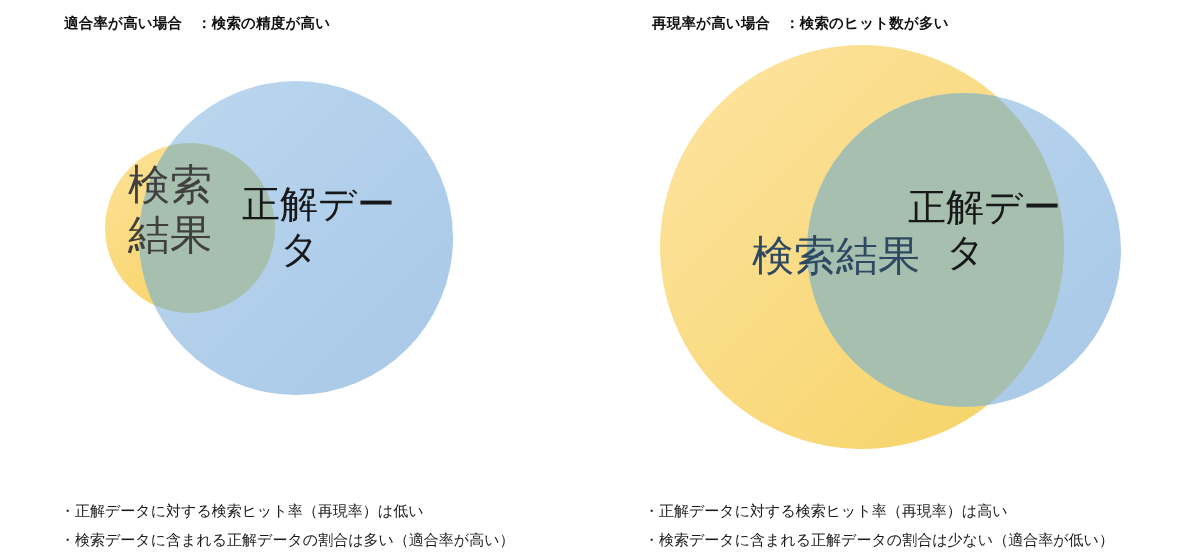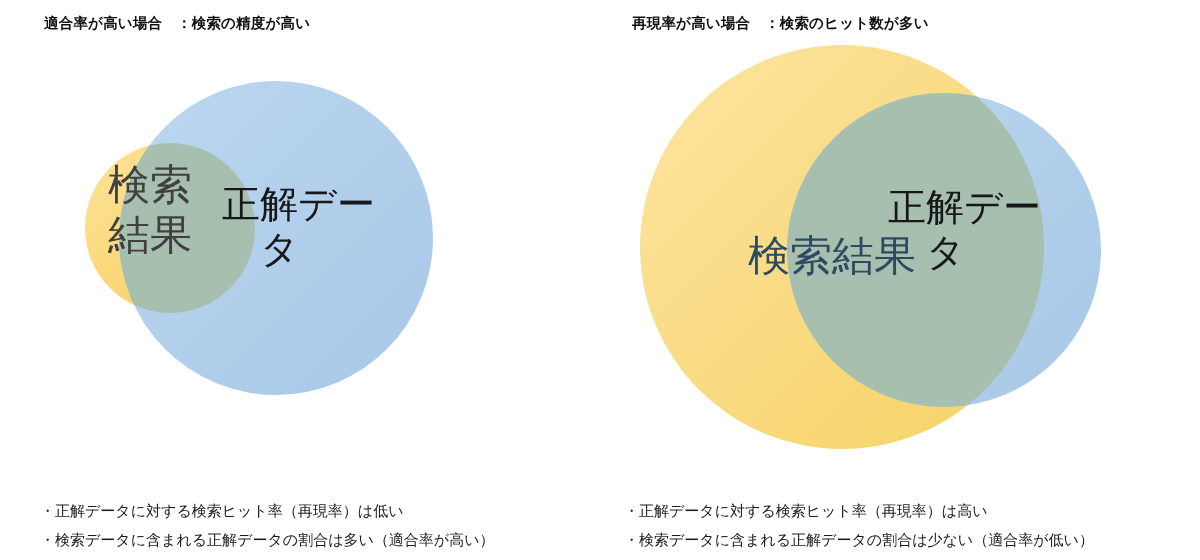--- a/index.html
+++ b/index.html
@@ -13,20 +13,21 @@
     font-family: "Liberation Sans", "DejaVu Sans", sans-serif;
     color: #1a1a1a;
     overflow: hidden;
     position: relative;
   }
   .panel {
     position: absolute;
     top: 0;
     width: 600px;
     height: 428px;
+    margin-left: 20px;
   }
   .panel-left  { left: 0; }
   .panel-right { left: 600px; }
 
   .panel-title {
     position: absolute;
     top: 14px;
     font-size: 14.5px;
     font-weight: bold;
     letter-spacing: 0.2px;
@@ -65,21 +66,21 @@
     left: 222px;
     top: 182px;
     width: 170px;
     font-size: 38px;
     color: #17181a;
     text-align: left;
   }
 
   
   .label-r-search {
-    left: 148px;
+    left: 132px;
     top: 231px;
     width: 200px;
     font-size: 42px;
     color: #2e4a63;
     text-align: left;
     white-space: nowrap;
   }
   .label-r-truth {
     left: 288px;
     top: 185px;

